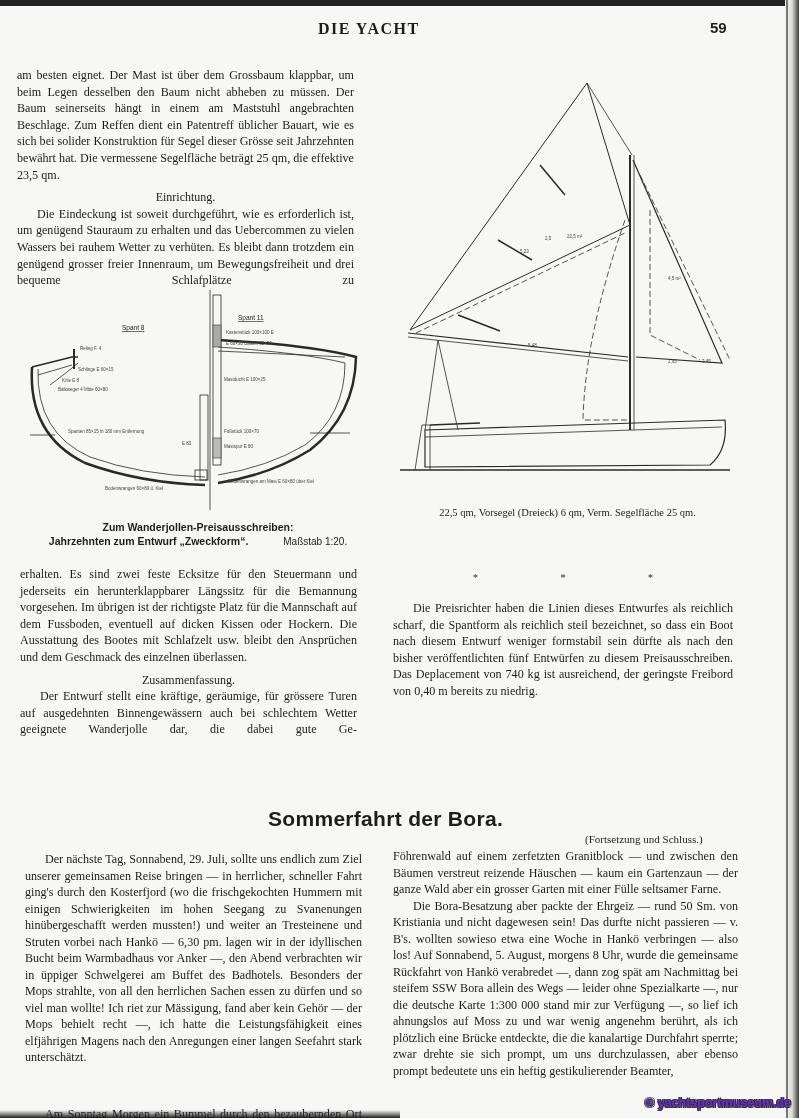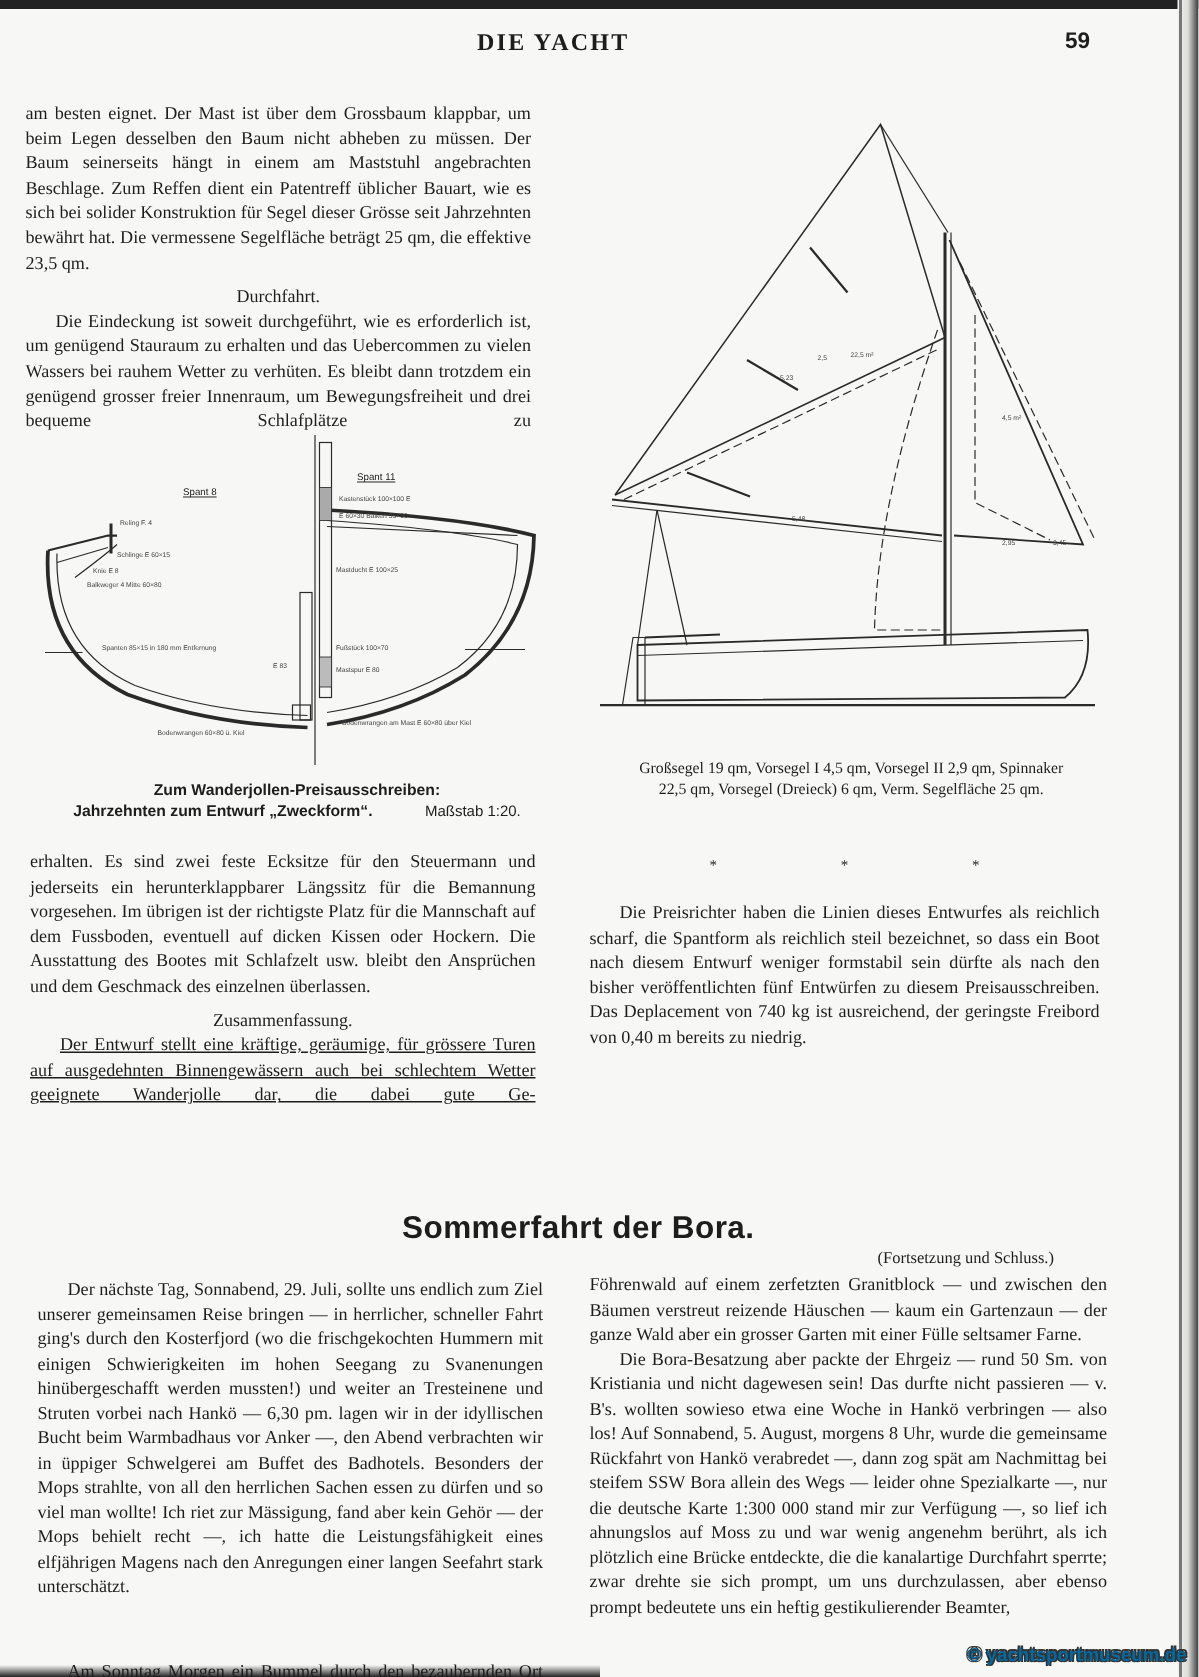--- a/index.html
+++ b/index.html
@@ -29,21 +29,21 @@
 
   .caption { position: absolute; text-align: center; font-family: "Liberation Sans", sans-serif;
     font-size: 10.5px; line-height: 14px; font-weight: bold; }
   .caption .light { font-weight: normal; }
 
   .section-title { position: absolute; left: 268px; top: 807px; font-family: "Liberation Sans", sans-serif;
     font-size: 21px; font-weight: bold; letter-spacing: 0.3px; }
   .continuation { position: absolute; left: 585px; top: 833px; font-size: 11px; }
 
   .watermark { position: absolute; left: 645px; top: 1096px; font-family: "Liberation Sans", sans-serif;
-    font-size: 12.5px; font-weight: bold; color: #0369a1;
+    font-size: 12.5px; font-weight: bold; color: #6d28d9;
     text-shadow: -1px -1px 0 #333, 1px -1px 0 #333, -1px 1px 0 #333, 1px 1px 0 #333; }
 
   svg { position: absolute; }
   .ink { stroke: #2a2a2a; fill: none; }
   .thin { stroke-width: 0.8; }
   .dash { stroke-dasharray: 6 3; }
   .fig-label { font-family: "Liberation Sans", sans-serif; font-size: 4.5px; fill: #444; }
   .fig-title { font-family: "Liberation Sans", sans-serif; font-size: 6.5px; fill: #222; text-decoration: underline; }
 </style>
 </head>
@@ -52,21 +52,21 @@
 <div class="topbar"></div>
 <div class="rightedge"></div>
 <div class="rightline"></div>
 <div class="bottombar"></div>
 
 <div class="header-title">DIE YACHT</div>
 <div class="page-number">59</div>
 
 <div class="col" style="left:17px; top:67px; width:337px;">
   <p>am besten eignet. Der Mast ist über dem Grossbaum klappbar, um beim Legen desselben den Baum nicht abheben zu müssen. Der Baum seinerseits hängt in einem am Maststuhl angebrachten Beschlage. Zum Reffen dient ein Patentreff üblicher Bauart, wie es sich bei solider Konstruktion für Segel dieser Grösse seit Jahrzehnten bewährt hat. Die vermessene Segelfläche beträgt 25 qm, die effektive 23,5 qm.</p>
-  <p class="subhead" style="margin-top:6px;">Durchfahrt.</p>
+  <p class="subhead" style="margin-top:6px;">Einrichtung.</p>
   <p class="indent" style="text-align-last: justify;">Die Eindeckung ist soweit durchgeführt, wie es erforderlich ist, um genügend Stauraum zu erhalten und das Uebercommen zu vielen Wassers bei rauhem Wetter zu verhüten. Es bleibt dann trotzdem ein genügend grosser freier Innenraum, um Bewegungsfreiheit und drei bequeme Schlafplätze zu</p>
 </div>
 
 <svg style="left:10px; top:285px;" width="380" height="225" viewBox="0 0 380 225">
   <g>
     <path class="ink" stroke-width="2.5" d="M 22 82 Q 18 150 75 178 Q 130 198 195 200"></path>
     <path class="ink thin" d="M 28 84 Q 26 148 80 172 Q 130 190 195 192"></path>
     <path class="ink" stroke-width="1.5" d="M 22 82 L 62 72 L 68 72"></path>
     <path class="ink thin" d="M 28 90 L 62 80"></path>
     <path class="ink" stroke-width="2" d="M 64 64 L 64 84"></path>
@@ -149,28 +149,27 @@
   <text x="167" y="163" class="fig-label">22,5 m²</text>
   <text x="268" y="205" class="fig-label">4,5 m²</text>
   <text x="120" y="178" class="fig-label">5,23</text>
   <text x="145" y="165" class="fig-label">2,5</text>
   <text x="128" y="272" class="fig-label">5,48</text>
   <text x="268" y="288" class="fig-label">2,95</text>
   <text x="302" y="288" class="fig-label">3,45</text>
 </svg>
 
 <div class="caption" style="left:395px; top:506px; width:345px;">
-  <div class="light" style="font-family:'Liberation Serif',serif; font-size:10.5px;">Großsegel 19 qm, Vorsegel I 4,5 qm, Vorsegel II 2,9 qm, Spinnaker</div>
   <div class="light" style="font-family:'Liberation Serif',serif; font-size:10.5px;">22,5 qm, Vorsegel (Dreieck) 6 qm, Verm. Segelfläche 25 qm.</div>
 </div>
 
 <div class="col" style="left:20px; top:566px; width:337px;">
   <p>erhalten. Es sind zwei feste Ecksitze für den Steuermann und jederseits ein herunterklappbarer Längssitz für die Bemannung vorgesehen. Im übrigen ist der richtigste Platz für die Mannschaft auf dem Fussboden, eventuell auf dicken Kissen oder Hockern. Die Ausstattung des Bootes mit Schlafzelt usw. bleibt den Ansprüchen und dem Geschmack des einzelnen überlassen.</p>
   <p class="subhead" style="margin-top:6px;">Zusammenfassung.</p>
-  <p class="indent" style="text-align-last: justify; text-decoration: underline;">Der Entwurf stellt eine kräftige, geräumige, für grössere Turen auf ausgedehnten Binnengewässern auch bei schlechtem Wetter geeignete Wanderjolle dar, die dabei gute Ge-</p>
+  <p class="indent" style="text-align-last: justify;">Der Entwurf stellt eine kräftige, geräumige, für grössere Turen auf ausgedehnten Binnengewässern auch bei schlechtem Wetter geeignete Wanderjolle dar, die dabei gute Ge-</p>
 </div>
 
 <div class="col" style="left:393px; top:566px; width:340px;">
   <div class="stars">* * *</div>
   <p class="indent">Die Preisrichter haben die Linien dieses Entwurfes als reichlich scharf, die Spantform als reichlich steil bezeichnet, so dass ein Boot nach diesem Entwurf weniger formstabil sein dürfte als nach den bisher veröffentlichten fünf Entwürfen zu diesem Preisausschreiben. Das Deplacement von 740 kg ist ausreichend, der geringste Freibord von 0,40 m bereits zu niedrig.</p>
 </div>
 
 <div class="section-title">Sommerfahrt der Bora.</div>
 <div class="continuation">(Fortsetzung und Schluss.)</div>
 

